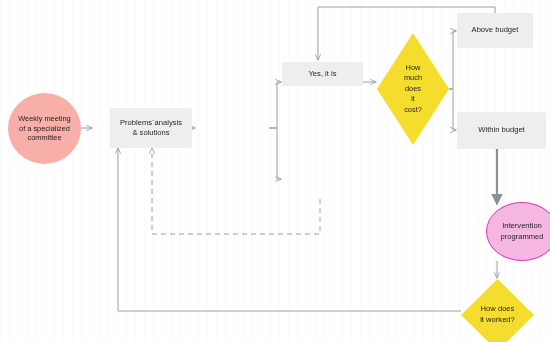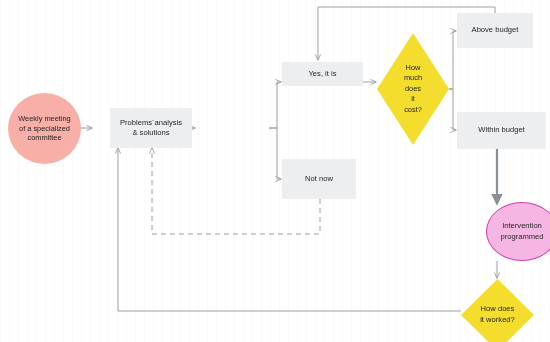--- a/index.html
+++ b/index.html
@@ -131,25 +131,20 @@
     </div>
   </div>
 
 
   <div class="node rect" style="left:282px; top:62px; width:81px; height:24px;">
     <div class="label t75">
       <div>Yes, it is</div>
     </div>
   </div>
 
-  <div class="node rect" style="left:282px; top:159px; width:74px; height:40px;">
-    <div class="label t75">
-      <div>Not now</div>
-    </div>
-  </div>
 
   <div class="diamond-wrap" style="left:377px; top:33px; width:72px; height:112px;">
     <svg class="diamond-shape" viewBox="0 0 72 112">
       <polygon points="36,0 72,56 36,112 0,56" fill="#f5dd2e"></polygon>
     </svg>
     <div class="diamond-label t7">
       <div>
         <div>How</div>
         <div>much</div>
         <div>does</div>

